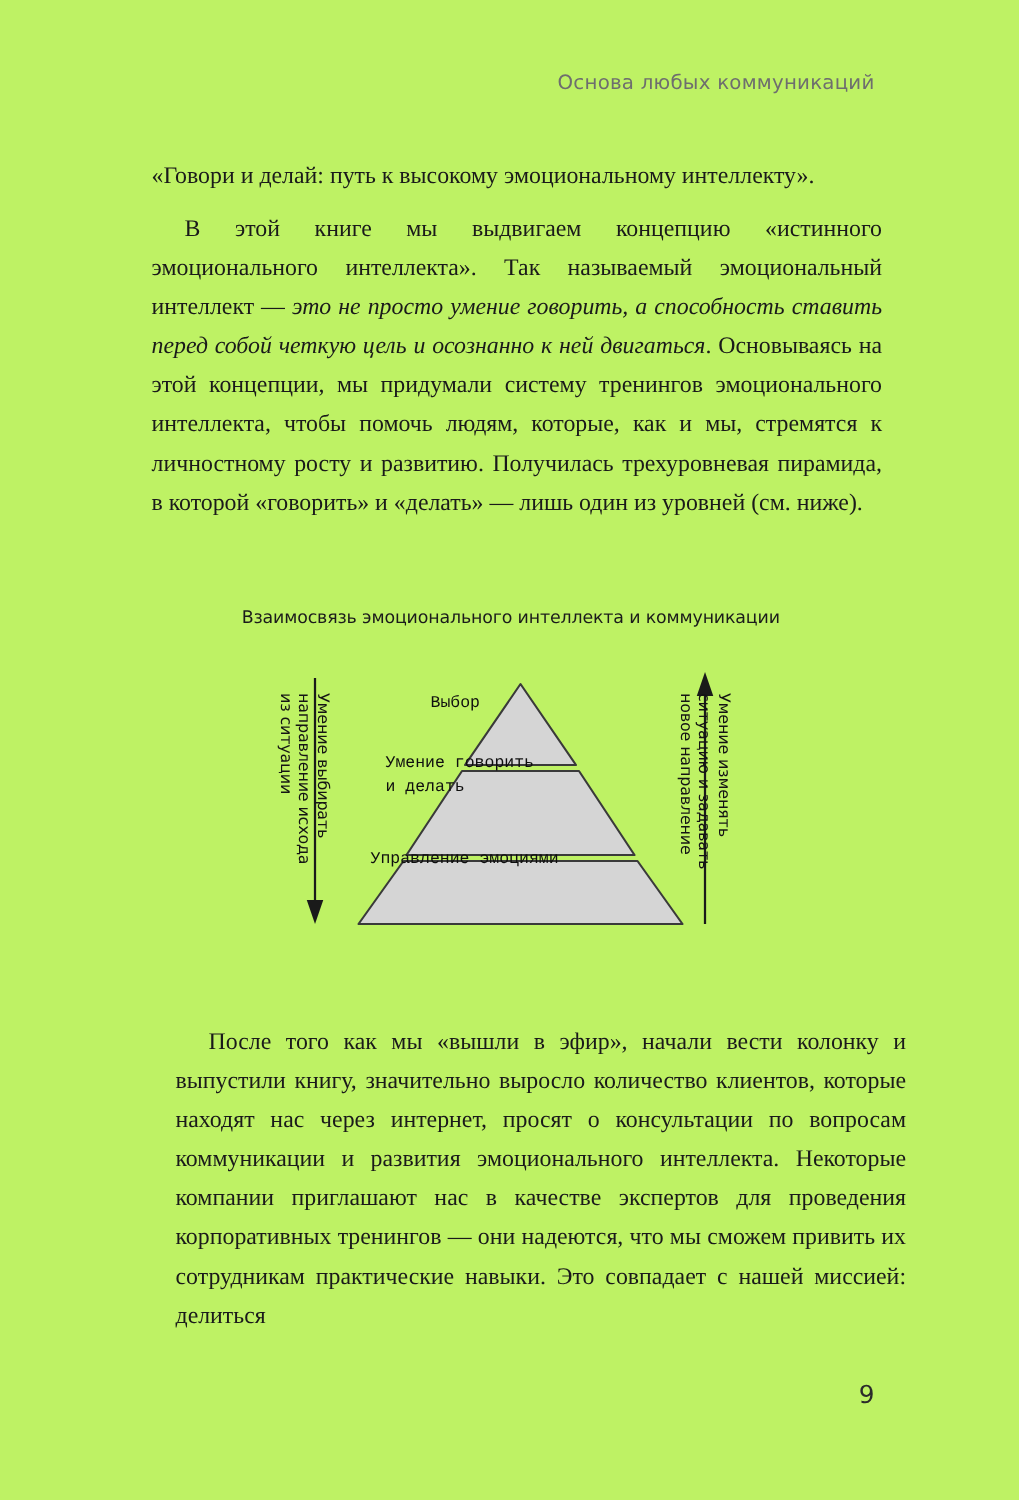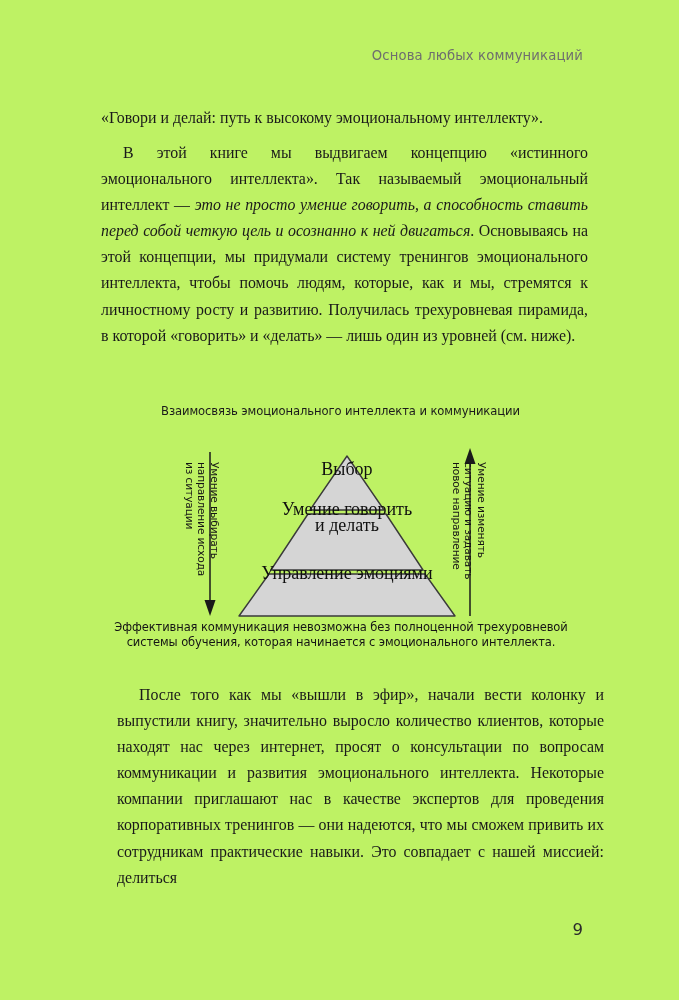--- a/index.html
+++ b/index.html
@@ -126,25 +126,25 @@
     font-family: "DejaVu Sans", "Liberation Sans", sans-serif;
     font-size: 11.5px;
     line-height: 15.4px;
     color: #141414;
     letter-spacing: -0.1px;
   }
 
   
   .tier-text {
     position: absolute;
-    font-family: Liberation Serif, serif;
-    font-size: 18px;
+    font-family: Liberation Mono, monospace;
+    font-size: 11px;
     line-height: 15.6px;
     color: #0f0f0f;
-    text-align: center;
+    text-align: left;
     white-space: pre-line;
   }
   #tier-text-0 { left: 190px; top: 22px;  width: 120px; }
   #tier-text-1 { left: 160px; top: 62px;  width: 180px; }
   #tier-text-2 { left: 150px; top: 126px; width: 200px; }
 
   
   .page-number {
     position: absolute;
     left: 540px;
@@ -205,18 +205,17 @@
 
       <div class="side-label left">Умение выбирать
 направление исхода
 из ситуации</div>
 
       <div class="side-label right">Умение изменять
 ситуацию и задавать
 новое направление</div>
     </div>
 
-    <div class="fig-caption">Эффективная коммуникация невозможна без полноценной трехуровневой системы обучения, которая начинается с эмоционального интеллекта.</div>
   </div>
 
   <div class="page-number">9</div>
 
 </div>
 
 </body></html>

